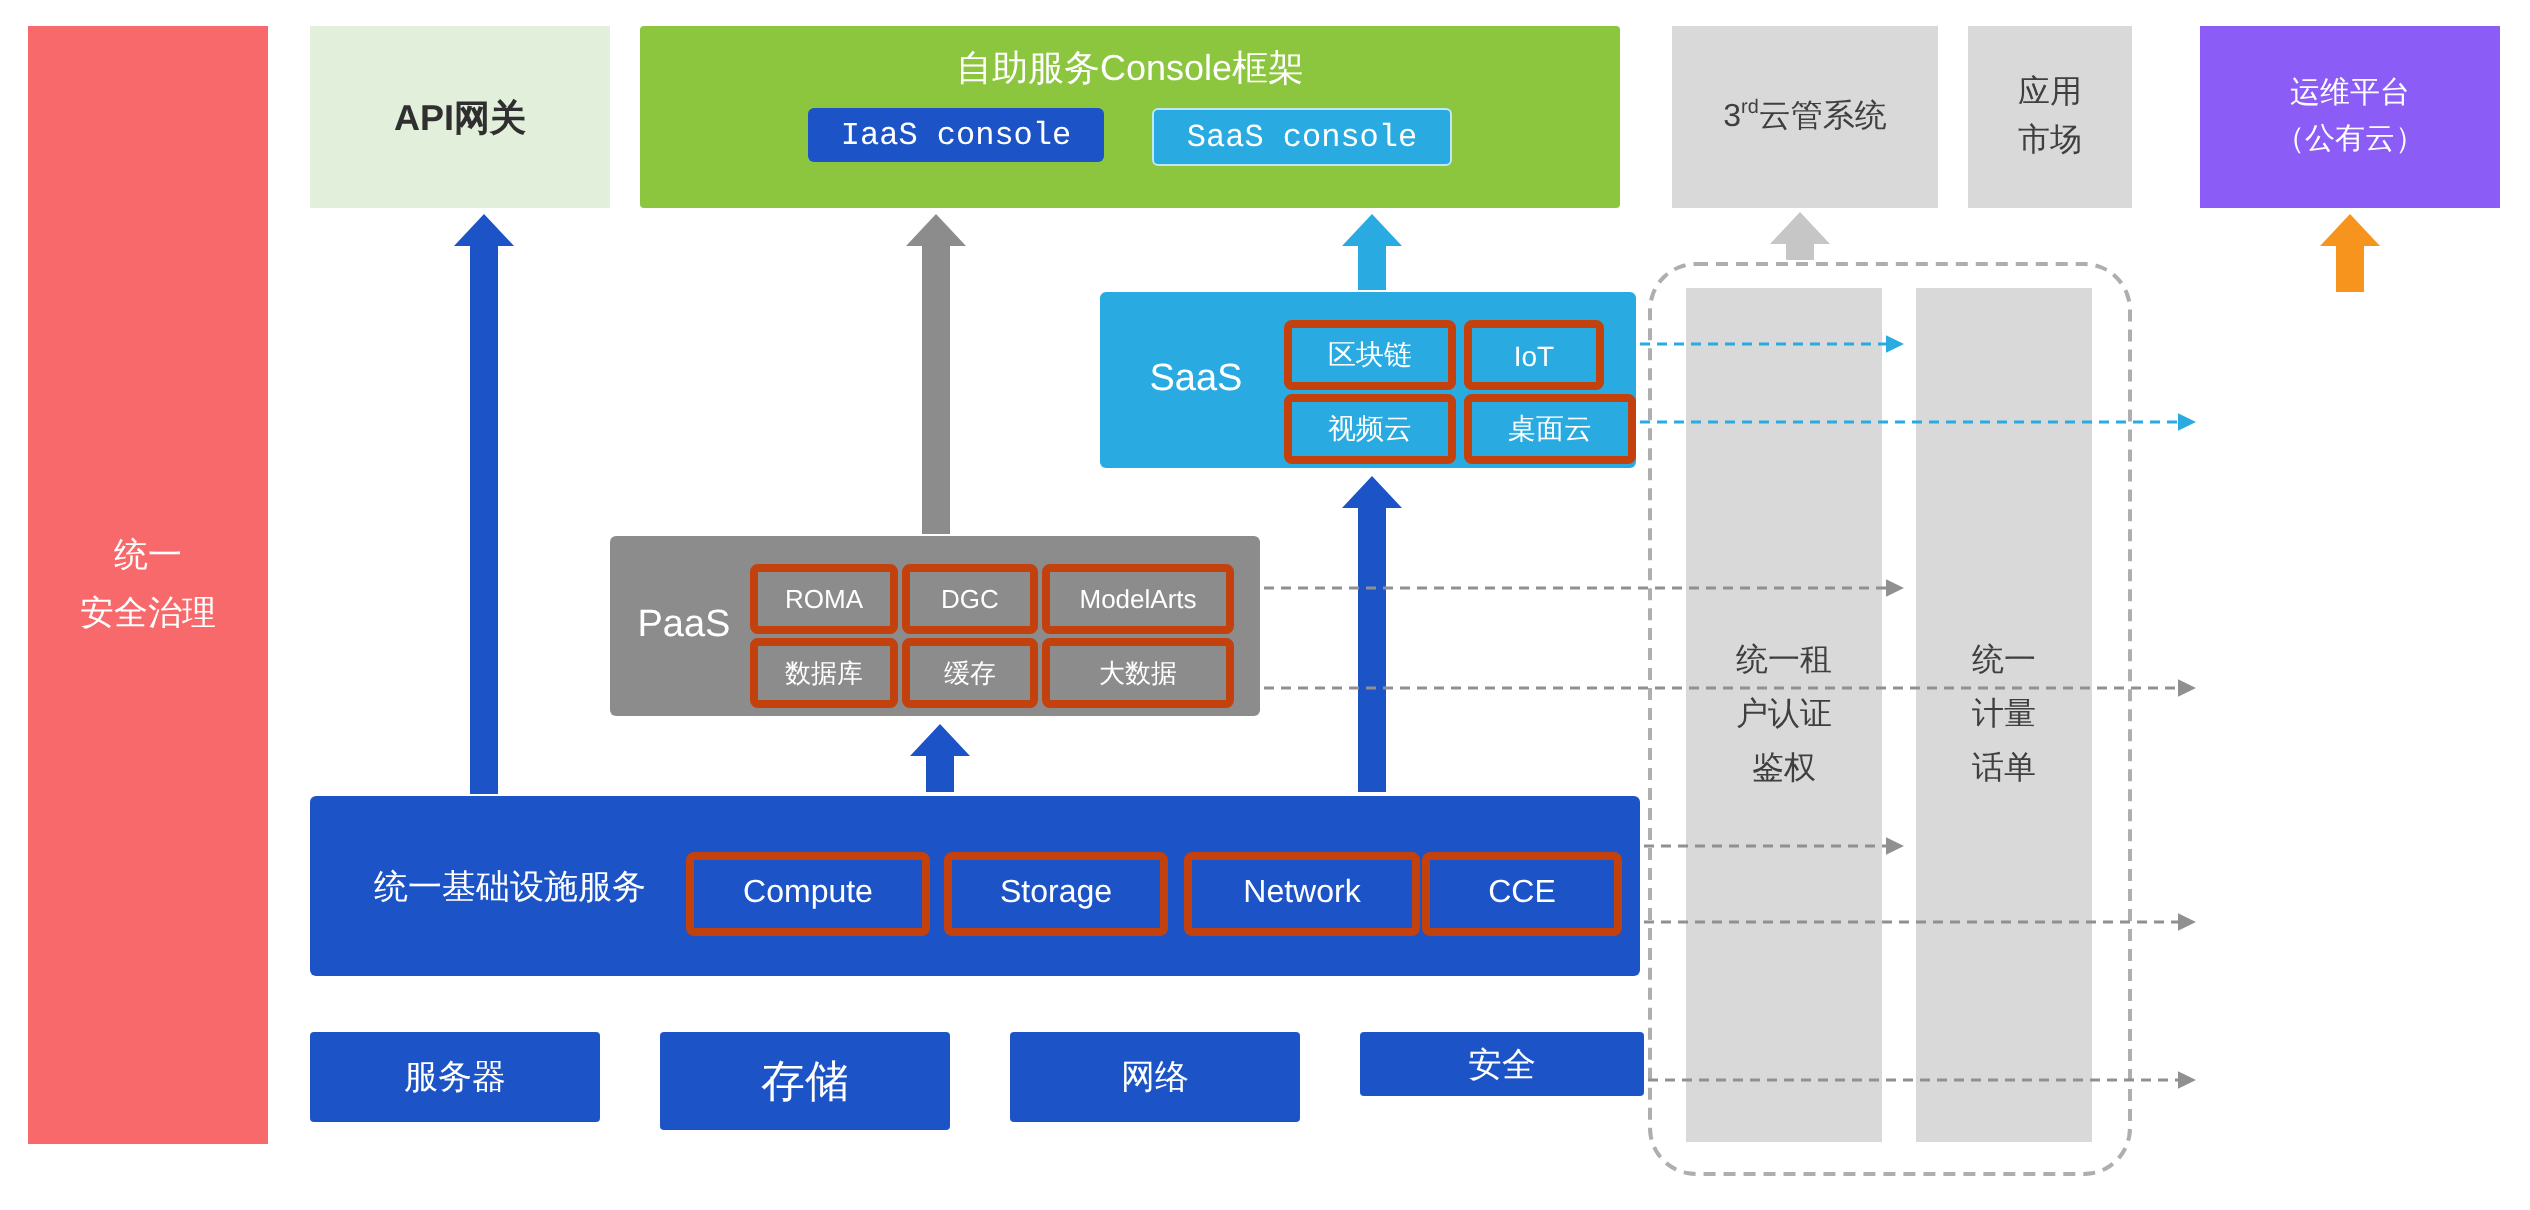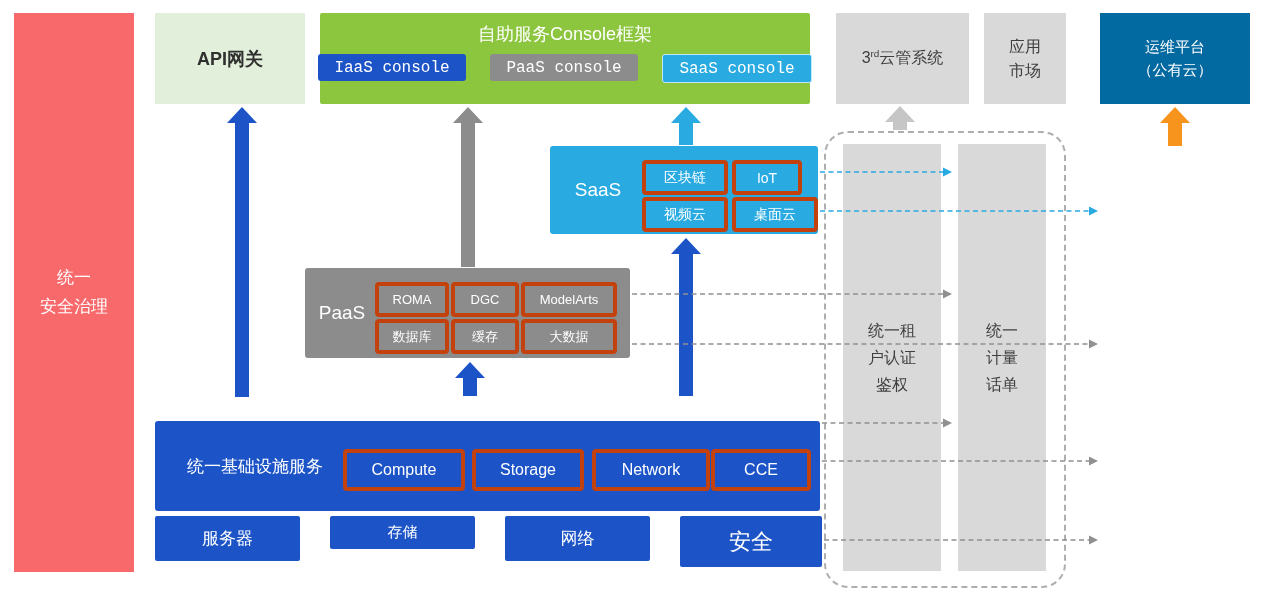--- a/index.html
+++ b/index.html
@@ -8,41 +8,40 @@
   .abs{position:absolute;}
   .center{display:flex;align-items:center;justify-content:center;text-align:center;}
   .pre{white-space:pre-line;}
   .box-red{background:#F8696B;color:#ffffff;}
   .box-palegreen{background:#E2EFDA;color:#2f2f2f;}
   .box-green{background:#8CC63F;color:#ffffff;}
   .box-blue{background:#1C54C7;color:#ffffff;}
   .box-gray{background:#8C8C8C;color:#ffffff;}
   .box-cyan{background:#29ABE2;color:#ffffff;}
   .box-lightgray{background:#D9D9D9;color:#3f3f3f;}
-  .box-orange{background:#0369a1;color:#ffffff;}
+  .box-orange{background:#8b5cf6;color:#ffffff;}
   .pill{border:4px solid #c2410c;border-radius:4px;color:#ffffff;display:flex;align-items:center;justify-content:center;}
   .console-pill{height:27px;min-width:128px;padding:0 10px;border-radius:3px;font-size:16px;display:flex;align-items:center;justify-content:center;color:#ffffff;font-family:Liberation Mono, monospace;}
   sup{font-size:62%;}
   svg.arrows{position:absolute;left:0;top:0;pointer-events:none;}
 </style>
 </head>
 <body>
 
 <div class="canvas">
 
   <div class="abs center box-red pre" style="left:14px;top:13px;width:120px;height:559px;font-size:17px;line-height:1.7;">统一
 安全治理</div>
 
   <div class="abs center box-palegreen" style="left:155px;top:13px;width:150px;height:91px;font-size:18px;font-weight:bold;">API网关</div>
 
   <div class="abs box-green" style="left:320px;top:13px;width:490px;height:91px;border-radius:2px;">
     <div class="center" style="padding-top:9px;font-size:18px;">自助服务Console框架</div>
     <div style="display:flex;justify-content:center;gap:24px;margin-top:8px;">
       <div class="console-pill" style="background:#1C54C7;">IaaS console</div>
-      <div class="console-pill" style="background:#8C8C8C;">PaaS console</div>
       <div class="console-pill" style="background:#29ABE2;border:1px solid #BEE7FA;">SaaS console</div>
     </div>
   </div>
 
   <div class="abs center box-lightgray" style="left:836px;top:13px;width:133px;height:91px;font-size:16px;">
     <span><span>3</span><sup>rd</sup><span>云管系统</span></span>
   </div>
 
   <div class="abs center box-lightgray pre" style="left:984px;top:13px;width:82px;height:91px;font-size:16px;line-height:1.5;">应用
 市场</div>
@@ -61,32 +60,32 @@
   <div class="abs box-gray" style="left:305px;top:268px;width:325px;height:90px;border-radius:3px;">
     <div class="abs center" style="left:8px;top:0;width:58px;height:90px;font-size:19px;">PaaS</div>
     <div class="abs pill" style="left:70px;top:14px;width:66px;height:27px;font-size:13px;">ROMA</div>
     <div class="abs pill" style="left:146px;top:14px;width:60px;height:27px;font-size:13px;">DGC</div>
     <div class="abs pill" style="left:216px;top:14px;width:88px;height:27px;font-size:13px;">ModelArts</div>
     <div class="abs pill" style="left:70px;top:51px;width:66px;height:27px;font-size:13px;">数据库</div>
     <div class="abs pill" style="left:146px;top:51px;width:60px;height:27px;font-size:13px;">缓存</div>
     <div class="abs pill" style="left:216px;top:51px;width:88px;height:27px;font-size:13px;">大数据</div>
   </div>
 
-  <div class="abs box-blue" style="left:155px;top:421px;width:665px;height:90px;border-radius:3px;">
+  <div class="abs box-blue" style="left:155px;top:398px;width:665px;height:90px;border-radius:3px;">
     <div class="abs center" style="left:20px;top:0;width:160px;height:90px;font-size:17px;">统一基础设施服务</div>
     <div class="abs pill" style="left:317px;top:28px;width:104px;height:34px;font-size:16px;">Storage</div>
     <div class="abs pill" style="left:188px;top:28px;width:114px;height:34px;font-size:16px;">Compute</div>
     <div class="abs pill" style="left:437px;top:28px;width:110px;height:34px;font-size:16px;">Network</div>
     <div class="abs pill" style="left:556px;top:28px;width:92px;height:34px;font-size:16px;">CCE</div>
   </div>
 
   <div class="abs center box-blue" style="left:155px;top:516px;width:145px;height:45px;font-size:17px;border-radius:2px;">服务器</div>
-  <div class="abs center box-blue" style="left:330px;top:516px;width:145px;height:33px;font-size:15px;border-radius:2px;">存储</div>
+  <div class="abs center box-blue" style="left:330px;top:516px;width:145px;height:49px;font-size:22px;border-radius:2px;">存储</div>
   <div class="abs center box-blue" style="left:505px;top:516px;width:145px;height:45px;font-size:17px;border-radius:2px;">网络</div>
-  <div class="abs center box-blue" style="left:680px;top:516px;width:142px;height:51px;font-size:22px;border-radius:2px;">安全</div>
+  <div class="abs center box-blue" style="left:680px;top:516px;width:142px;height:32px;font-size:17px;border-radius:2px;">安全</div>
 
   <div class="abs" style="left:824px;top:131px;width:238px;height:453px;border:2px dashed #AEAEAE;border-radius:24px;"></div>
   <div class="abs center box-lightgray pre" style="left:843px;top:144px;width:98px;height:427px;font-size:16px;line-height:1.7;">统一租
 户认证
 鉴权</div>
   <div class="abs center box-lightgray pre" style="left:958px;top:144px;width:88px;height:427px;font-size:16px;line-height:1.7;">统一
 计量
 话单</div>
 
 

